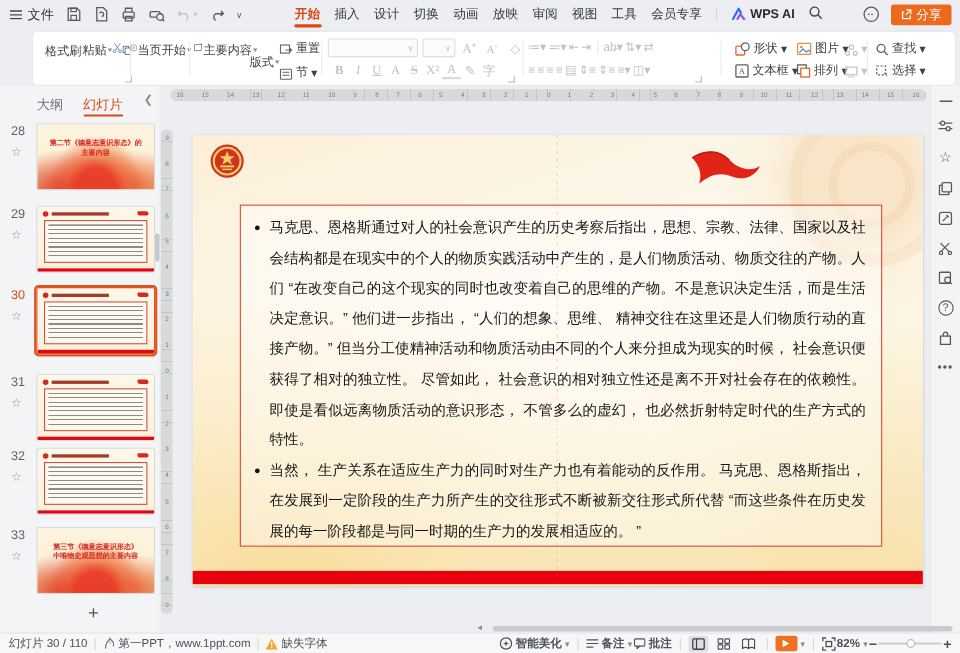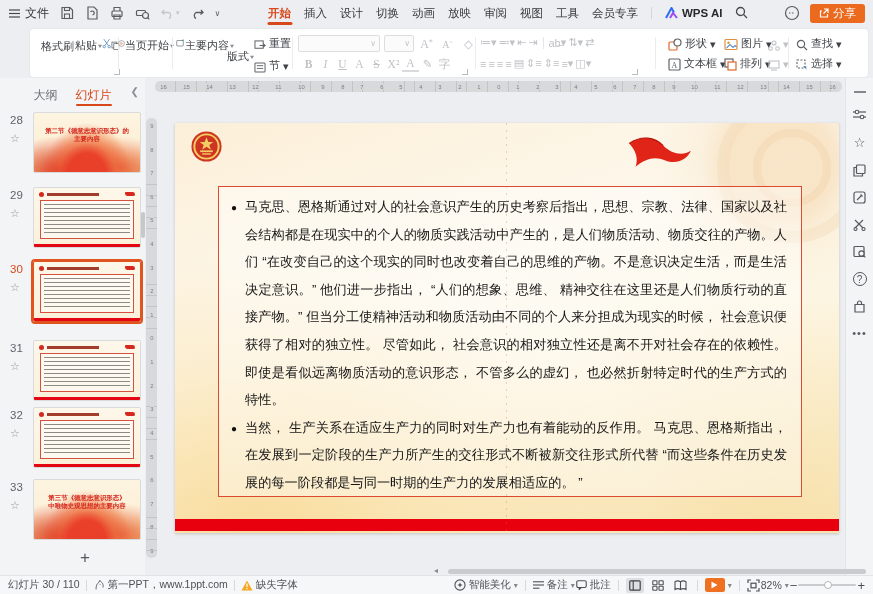--- a/index.html
+++ b/index.html
@@ -85,21 +85,21 @@
 .bullet .dot{flex:0 0 14px;font-size:10px;line-height:27.6px;color:#111;padding-top:1px;}
 .bullet p{flex:1;font-size:13.2px;line-height:27.6px;color:#161616;text-align:justify;font-weight:500;}
 #slide-redbar{position:absolute;left:0;right:0;bottom:2px;height:12px;background:#e8000e;}
 
 #righttb{left:845px;top:78px;width:28px;height:497px;background:#f3f4f6;border-left:1px solid #e3e4e6;display:flex;flex-direction:column;align-items:center;padding-top:12px;gap:14px;color:#55585c;}
 #righttb svg{display:block;}
 
 #statusbar{left:0;top:575px;width:873px;height:19px;background:#f6f7f8;border-top:1px solid #e2e3e5;display:flex;align-items:center;font-size:10.5px;color:#4d5156;}
 .sdiv{width:1px;height:11px;background:#d8d9db;margin:0 6px;}
 #sb-left{display:flex;align-items:center;padding-left:8px;}
-#sb-right{margin-left:auto;display:flex;align-items:center;padding-right:8px;gap:1px;}
+#sb-right{margin-left:auto;display:flex;align-items:center;padding-right:8px;gap:1px;font-weight:bold;}
 .sb-item{display:flex;align-items:center;gap:3px;white-space:nowrap;}
 .car2{font-size:8px;color:#85888c;}
 .viewbox{display:flex;align-items:center;gap:5px;}
 .vicon{width:18px;height:15px;display:flex;align-items:center;justify-content:center;border-radius:2px;}
 .vicon.on{background:#dddfe2;}
 .playbtn{width:20px;height:14px;background:#f07021;border-radius:2.5px;display:flex;align-items:center;justify-content:center;}
 .slider{width:58px;height:2px;background:#c9cbce;border-radius:1px;position:relative;}
 .slider .knob{position:absolute;left:26px;top:-3px;width:8px;height:8px;border-radius:50%;background:#fff;border:1px solid #b4b6b9;}
 #hscroll{left:448px;top:569px;width:418px;height:5px;border-radius:3px;background:#c9cbce;}
 #hs-arrow{left:434px;top:566px;font-size:8px;color:#85888c;}

